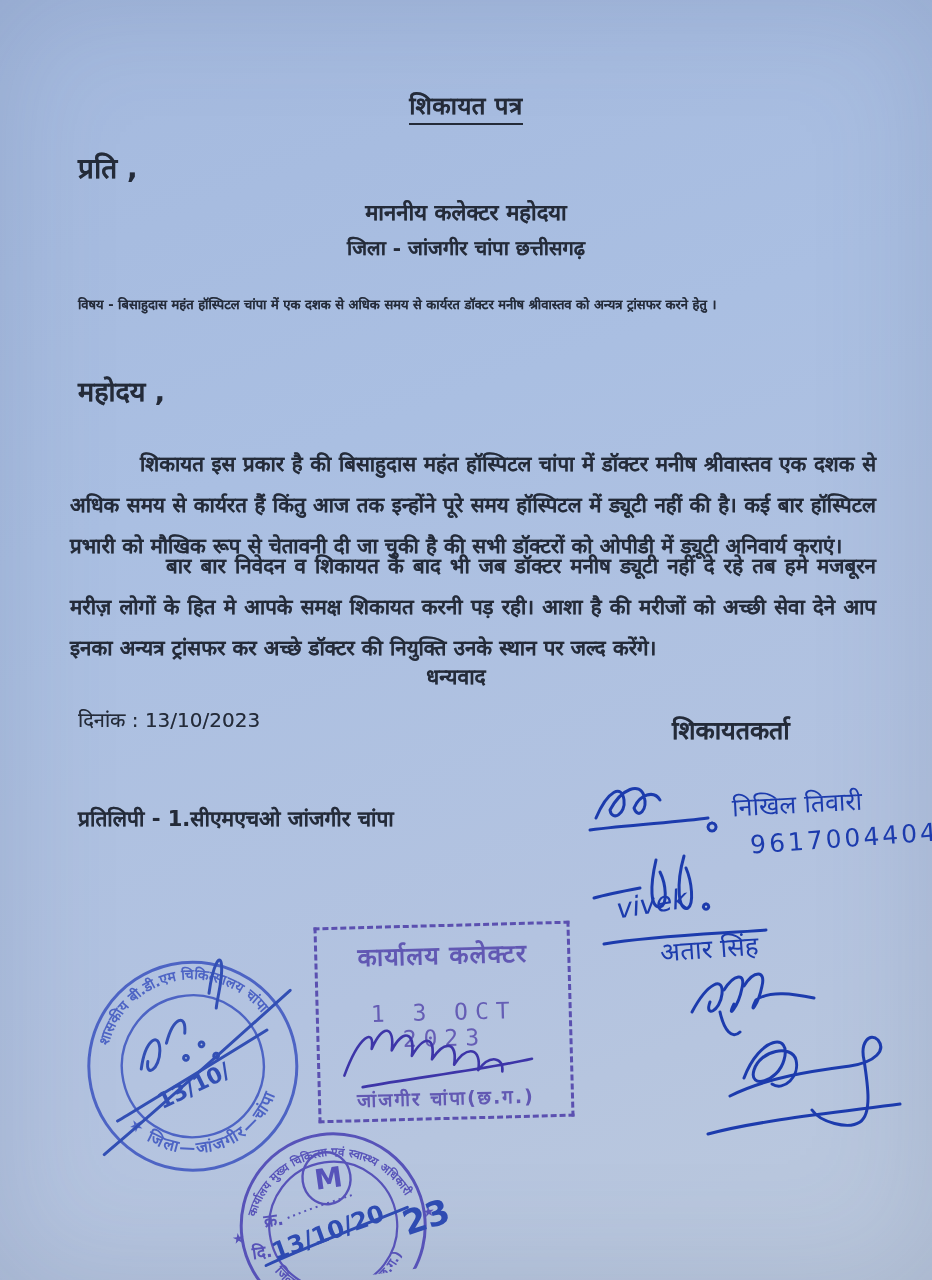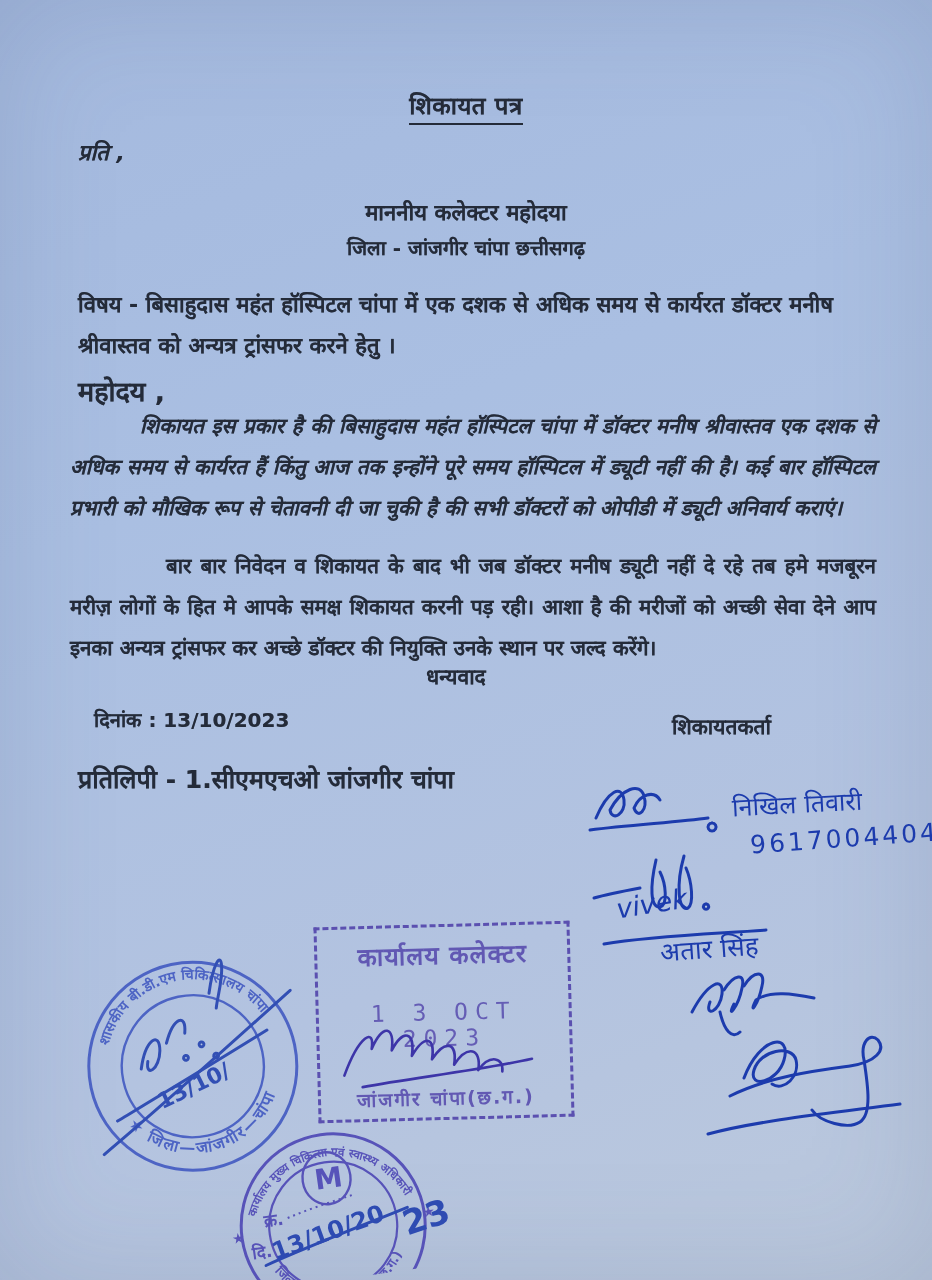--- a/index.html
+++ b/index.html
@@ -6,33 +6,33 @@
   #photo{
     position:relative;width:932px;height:1280px;overflow:hidden;
     background:linear-gradient(160deg,#a4b9de 0%,#aabfe2 35%,#b3c3e0 70%,#bcc9dd 100%);
     font-family:"DejaVu Sans","Liberation Sans",sans-serif;
     box-shadow:inset 0 0 120px rgba(70,90,130,.18);
   }
   .print{position:absolute;color:#242b39;text-shadow:0 0 .6px rgba(36,43,57,.5);}
   .center{left:0;width:100%;text-align:center;}
   .title-wrap{top:88px;}
   .title{display:inline-block;font-size:24px;font-weight:700;border-bottom:2.5px solid #242b39;padding-bottom:2px;letter-spacing:.5px;}
-  .to{left:78px;top:136px;font-size:22px;font-weight:600;font-style:italic;}
+  .to{left:78px;top:148px;font-size:28px;font-weight:600;}
   .rec1{top:196px;font-size:22px;font-weight:600;}
   .rec2{top:234px;font-size:20px;font-weight:600;}
-  .subject{left:78px;top:284px;width:802px;font-size:22px;font-weight:600;line-height:41px;}
+  .subject{left:78px;top:284px;width:802px;font-size:13px;font-weight:600;line-height:41px;}
   .salut{left:78px;top:372px;font-size:27px;font-weight:600;}
   .para{left:70px;width:806px;font-size:20.5px;font-weight:600;line-height:41px;text-align:justify;}
-  .p1{top:406px;text-indent:70px;font-style:italic;}
+  .p1{top:444px;text-indent:70px;}
   .p2{top:546px;text-indent:96px;}
   .closing{top:662px;font-size:21px;font-weight:600;left:-10px;}
-  .dateline{left:94px;top:706px;font-size:20px;font-weight:700;}
-  .complabel{left:672px;top:712px;font-size:21px;font-weight:600;}
+  .dateline{left:78px;top:706px;font-size:20px;font-weight:400;}
+  .complabel{left:672px;top:712px;font-size:25px;font-weight:600;}
   .compnames{left:578px;top:766px;font-size:19px;font-weight:600;white-space:nowrap;}
-  .copy1{left:78px;top:761px;font-size:25px;font-weight:600;}
+  .copy1{left:78px;top:804px;font-size:21px;font-weight:600;}
   .copy2{left:130px;top:852px;font-size:21px;font-weight:600;}
 
   .pen{position:absolute;color:#1c3bad;}
   .pen svg{display:block;}
   .sig{stroke:#1c3bad;stroke-width:3;fill:none;stroke-linecap:round;stroke-linejoin:round;}
   .hw-name1{left:732px;top:786px;font-size:25px;font-weight:500;transform:rotate(-3deg);white-space:nowrap;}
   .hw-phone{left:750px;top:824px;font-size:25px;letter-spacing:3px;transform:rotate(-4deg);white-space:nowrap;}
   .hw-vivek{left:616px;top:888px;font-size:27px;font-style:italic;transform:rotate(-9deg);}
   .hw-name3{left:660px;top:930px;font-size:26px;font-weight:500;transform:rotate(-4deg);white-space:nowrap;}
 

